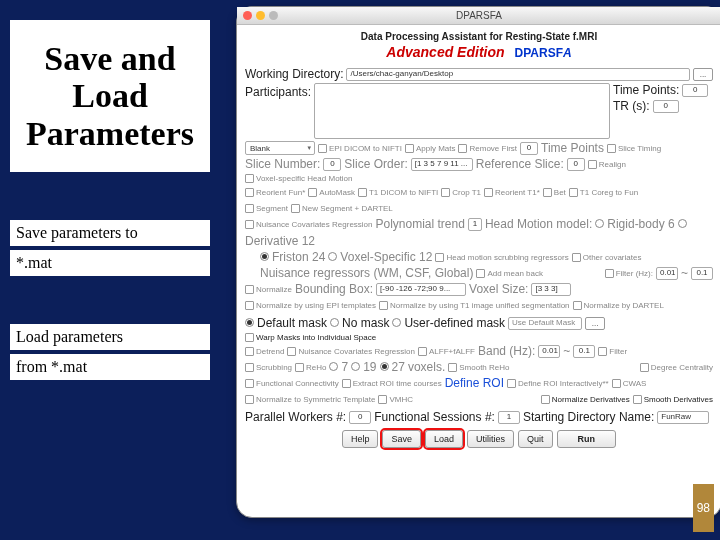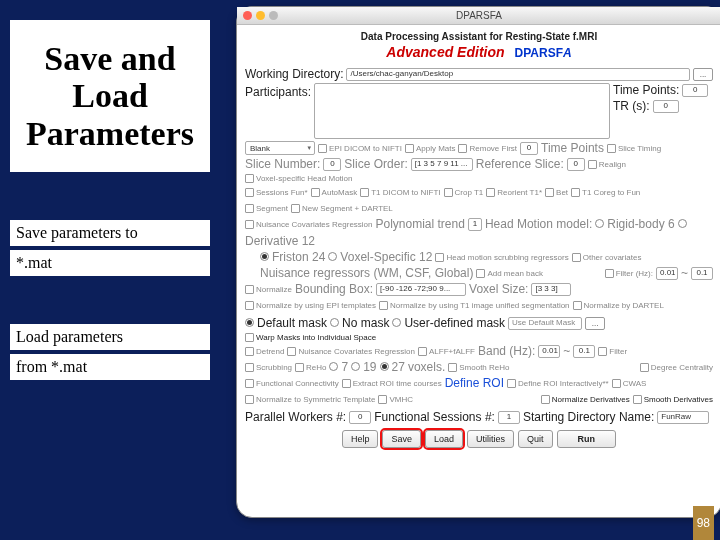--- a/index.html
+++ b/index.html
@@ -33,21 +33,21 @@
 .radio { width: 9px; height: 9px; border: 1px solid #888; border-radius: 50%; background: #fff; display:inline-block; position:relative;}
 .radio.sel::after{content:'';position:absolute;left:1px;top:1px;width:5px;height:5px;border-radius:50%;background:#333;}
 .select { background: #fff; border: 1px solid #aaa; border-radius: 2px; height: 14px; padding: 0 14px 0 4px; font-size: 8px; color: #333; position: relative; display: inline-flex; align-items: center; }
 .select::after { content:'▾'; position:absolute; right:3px; font-size:7px; color:#666; }
 hr.sep { border: none; margin: 2px 0; }
 .footer-row { display: flex; align-items: center; gap: 4px; margin-top: 6px; justify-content: center; }
 .btn { background: linear-gradient(#fdfdfd,#e6e6e6); border: 1px solid #999; border-radius: 3px; height: 18px; padding: 0 8px; font-size: 9px; color: #222; cursor: pointer; }
 .btn.run { font-weight: bold; padding: 0 20px; }
 .hl { outline: 2px solid #e11; }
 .link-blue { color: #1a4fd8; }
-.page-num { position: absolute; right: 6px; bottom: 0; background: #b1873a; color:#fff; font-size: 12px; padding: 10px 4px; }
+.page-num { position: absolute; right: 6px; bottom: 8px; background: #b1873a; color:#fff; font-size: 12px; padding: 17px 4px; }
 .flex1{flex:1;}
 </style>
 </head>
 <body>
 
 <div class="left-panel">
   <div class="left-title">
     <div>Save and</div>
     <div>Load</div>
     <div>Parameters</div>
@@ -135,21 +135,21 @@
         </span>
       <span class="cb">
           <span class="box"></span>
           <span>Voxel-specific Head Motion</span>
         </span>
     </div>
 
     <div class="row">
       <span class="cb">
           <span class="box"></span>
-          <span>Sessions Fun*</span>
+          <span>Reorient Fun*</span>
         </span>
       <span class="cb">
           <span class="box"></span>
           <span>AutoMask</span>
         </span>
       <span class="cb">
           <span class="box"></span>
           <span>T1 DICOM to NIFTI</span>
         </span>
       <span class="cb">

